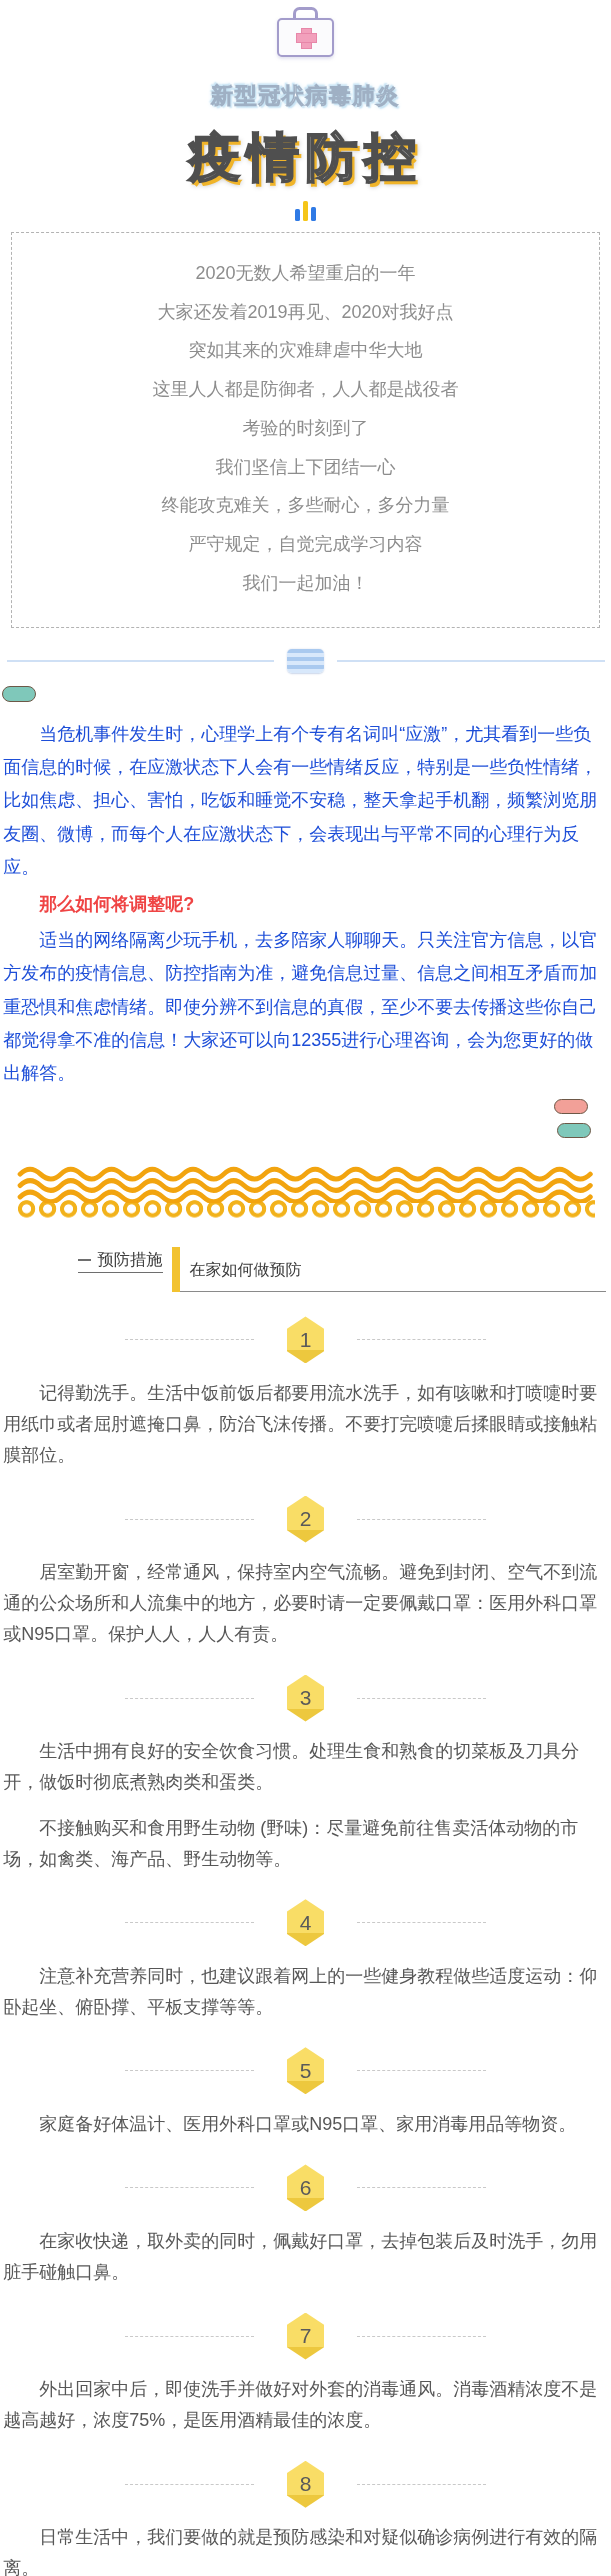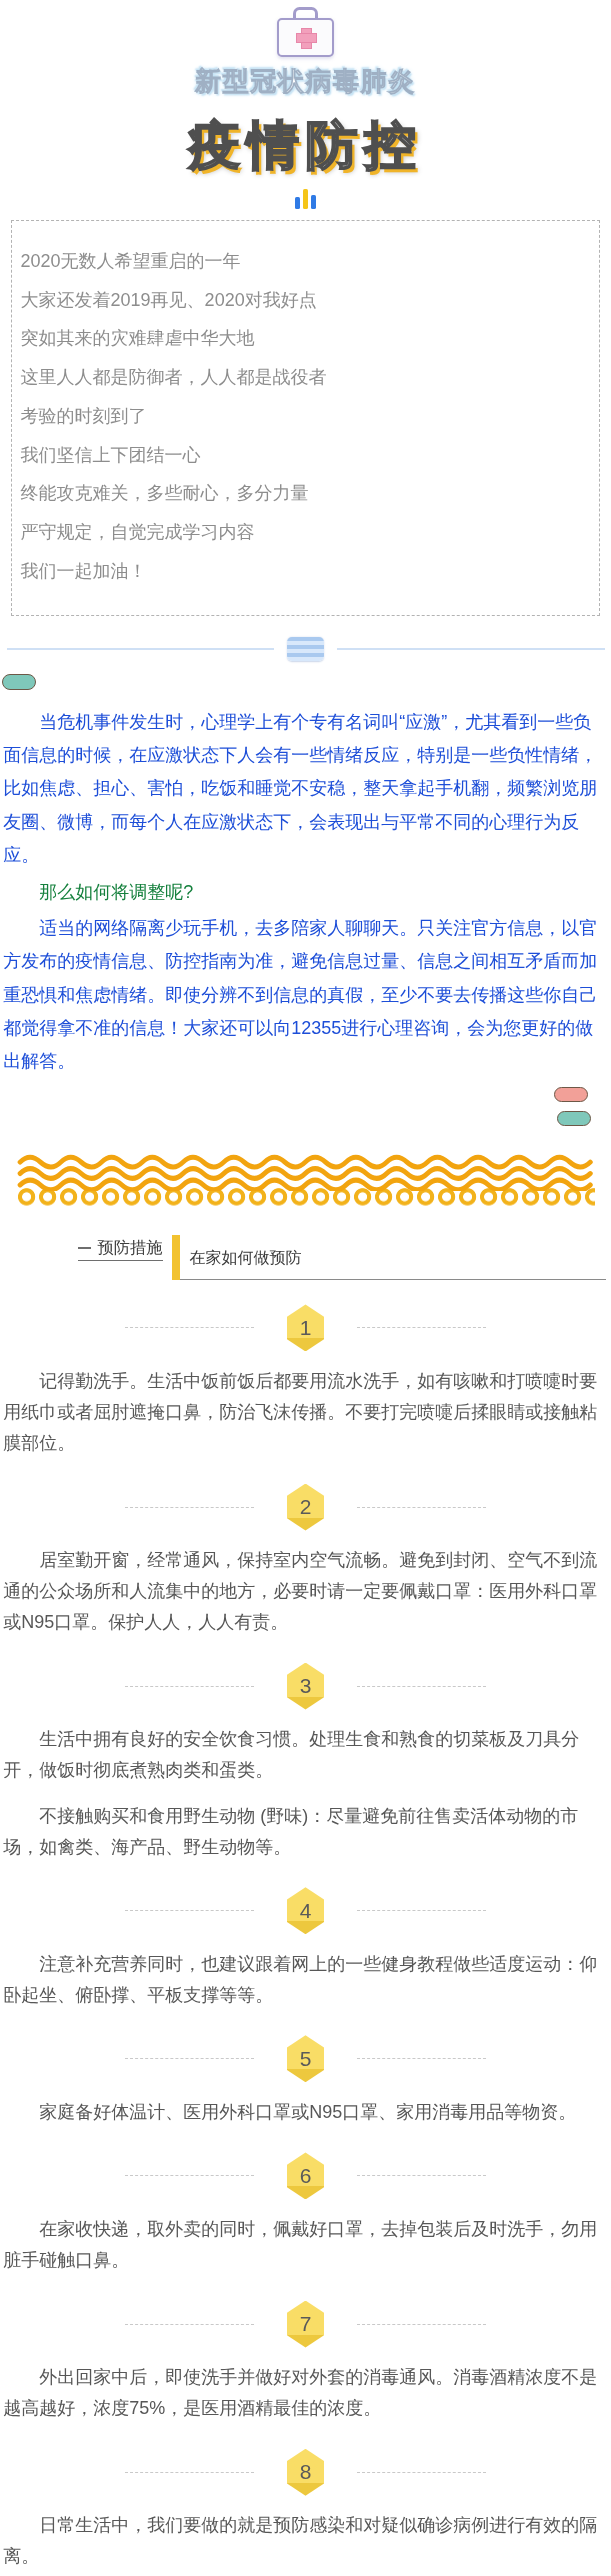--- a/index.html
+++ b/index.html
@@ -8,52 +8,52 @@
 
   
   .top-header{padding-top:6.5px;text-align:center}
   .kit{position:relative;width:59px;margin:0 auto}
   .kit-handle{width:24.5px;height:13px;margin:0 auto;border:3.3px solid #a39ccb;border-bottom:none;border-radius:6.5px 6.5px 0 0}
   .kit-box{position:relative;width:57px;height:39px;margin:-1.6px auto 0;background:#fbfbfd;border:2.4px solid #a39ccb;border-radius:4.9px;box-shadow:0 1.6px 3.3px rgba(140,140,190,.25)}
   .kit-cross{position:absolute;inset:0;margin:auto;width:19.6px;height:19.6px}
   .kit-cross:before,.kit-cross:after{content:"";position:absolute;background:#f2a0bc;border:0.8px solid #e787a9}
   .kit-cross:before{left:5.7px;top:0;width:8.2px;height:19.6px}
   .kit-cross:after{left:0;top:5.7px;width:19.6px;height:8.2px}
-  .h-sub{margin-top:7px;font-size:26px;font-weight:bold;color:#fff;letter-spacing:1.6px;
+  .h-sub{margin-top:24px;font-size:22px;font-weight:bold;color:#fff;letter-spacing:1.6px;
     -webkit-text-stroke:0.8px #9fb0c4;text-shadow:0 0 4.9px #c4e2f4,1.6px 1.6px 1.6px #c4e2f4,-1.6px -1.6px 1.6px #c4e2f4}
   .h-title{margin-top:12px;font-size:52px;font-weight:bold;color:#fff;letter-spacing:6.5px;
     -webkit-text-stroke:2px #4f4f4f;text-shadow:3.3px 4.1px 0 #f0b429,3.3px 4.1px 4.9px rgba(0,0,0,.25)}
   .bars-icon{display:flex;align-items:flex-end;justify-content:center;gap:3.3px;margin:8.2px 0 11.4px}
   .bars-icon i{display:block;width:4.9px;border-radius:1.6px}
   .bars-icon .b1{height:11.4px;background:#2f7ae5}
   .bars-icon .b2{height:19.6px;background:#f5c518}
   .bars-icon .b3{height:14px;background:#2f7ae5}
 
   
-  .poem-box{margin:8.2px 11.4px 0;border:0.8px dashed #b3b3b3;padding:21px 8.2px 24.5px;}
+  .poem-box{margin:8.2px 11.4px 0;border:0.8px dashed #b3b3b3;padding:21px 8.2px 24.5px;text-align:center}
   .poem-box p{font-size:18px;color:#8d8d8d;line-height:2.15}
 
   
   .mask-divider{display:flex;align-items:center;margin:21px 6.5px 0}
   .mask-divider .line{flex:1;height:1.6px;background:#cfe0f5}
   .mask-icon{position:relative;width:37px;height:24.5px;margin:0 13px;border-radius:4.9px;
     background:repeating-linear-gradient(180deg,#a9c9ef 0 4.1px,#d8e8fb 4.1px 8.2px);box-shadow:0 0.8px 1.6px rgba(120,150,200,.4)}
 
   .pill{display:inline-block;width:34px;height:15.5px;border-radius:8.2px;border:1.6px solid #6d5847}
   .pill.teal{background:#7fc8ba}
   .pill.pink{background:#f2a098}
   .pill-left{margin:13px 0 0 1.6px}
   .pills-right{text-align:right;padding-right:19.6px;margin-top:3.3px}
   .pills-right .pill{display:block;margin:8.2px 0 0 auto}
   .pills-right .pill.pink{margin-right:3.3px}
 
   
   .intro{margin:13px 3.3px 0}
   .intro p{font-size:18px;line-height:1.85;color:#1d4ed8;text-indent:2em}
-  .intro .q{font-weight:normal;color:#15803d;margin:3.3px 0}
+  .intro .q{font-weight:bold;color:#ef4444;margin:3.3px 0}
 
   
   .wave-band{margin:28px 16.3px 0}
   .wave-band svg{display:block;width:100%;height:auto}
   .rings{height:19.6px;margin-top:-4.9px;
     background-image:radial-gradient(circle 9px at 10.6px 9.8px,transparent 0 4.1px,#F2B21B 4.9px 8.2px,transparent 9px);
     background-size:21px 19.6px;background-repeat:repeat-x}
 
   
   .sec-header{display:flex;margin:29px 4.9px 4.9px 78px}

